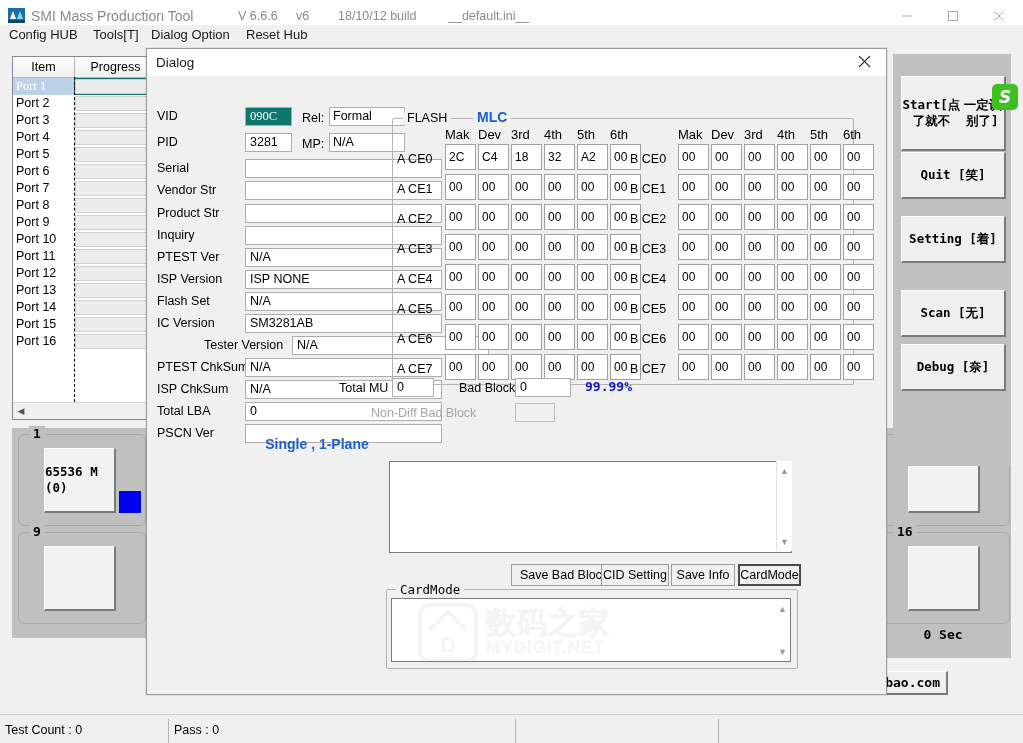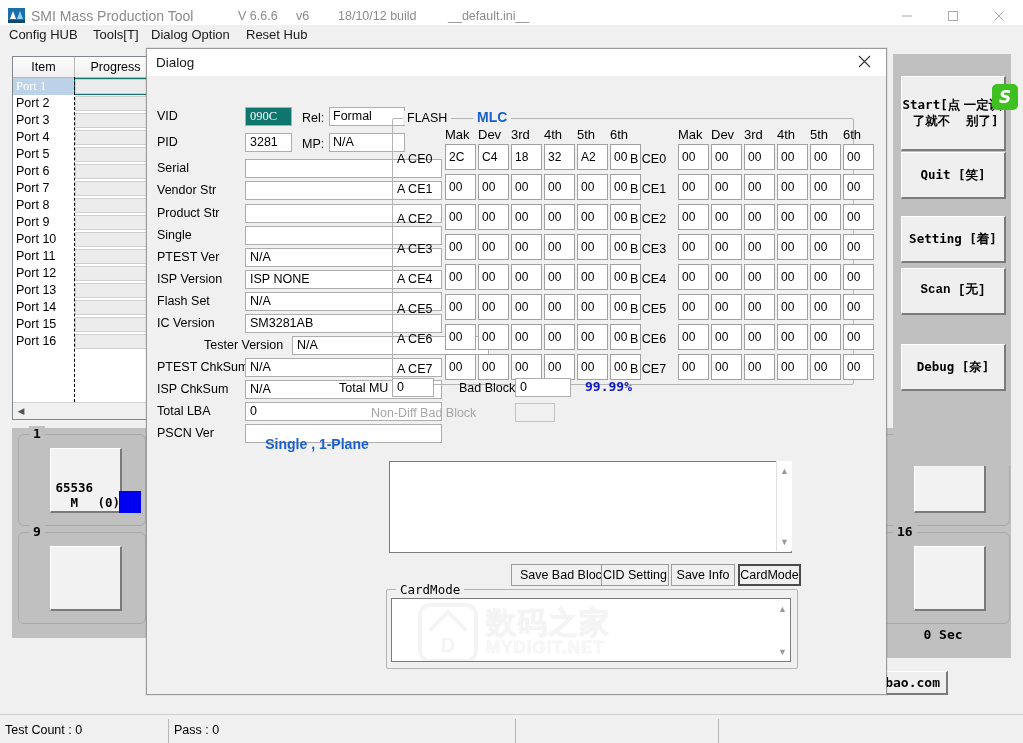--- a/index.html
+++ b/index.html
@@ -55,38 +55,38 @@
   .pl-hscroll .lb{position:absolute;left:0;top:0;width:16px;height:15px;background:#f0f0f0;
                   display:flex;align-items:center;justify-content:center;font-size:9px;color:#555;}
 
   
   .slotcol{position:absolute;}
   .slotbox{position:relative;width:126px;height:90px;border:1px solid #a9a9a9;border-radius:6px;background:#c0c0c0;}
   .slotbox .lbl{position:absolute;left:10px;top:-9px;background:#c0c0c0;padding:0 4px;font-size:13px;font-weight:bold;
                 font-family:"DejaVu Sans Mono", monospace;}
   .slotinner{position:absolute;left:25px;top:13px;width:69px;height:62px;background:#f2f2f2;
              border-top:1px solid #fff;border-left:1px solid #fff;border-right:2px solid #7a7a7a;border-bottom:2px solid #7a7a7a;
-             display:flex;flex-direction:row;align-items:flex-end;justify-content:center;margin-left:6px;}
+             display:flex;flex-direction:column;align-items:flex-start;justify-content:center;}
   .slot-cap{font-family:"DejaVu Sans Mono", monospace;font-size:12.5px;font-weight:bold;line-height:1.25;text-align:center;}
   .slot-led{position:absolute;right:4px;bottom:12px;width:22px;height:22px;background:#0000f0;}
   .leftbg{position:absolute;left:12px;top:382px;width:136px;height:210px;background:#c0c0c0;}
   .rightbg{position:absolute;left:875px;top:382px;width:136px;height:230px;background:#c0c0c0;}
   .sec-text{position:absolute;width:136px;text-align:center;font-family:"DejaVu Sans Mono", monospace;
             font-size:13px;font-weight:bold;}
 
   
   .cmdpanel{position:absolute;left:893px;top:8px;width:118px;height:412px;background:#c0c0c0;}
   .cmdbtn{position:absolute;left:8px;width:102px;background:#efefef;
           border-top:1px solid #fff;border-left:1px solid #fff;border-right:2px solid #7a7a7a;border-bottom:2px solid #7a7a7a;
           display:flex;align-items:center;justify-content:center;text-align:center;
           font-family:"DejaVu Sans Mono", monospace;font-size:12.5px;font-weight:bold;line-height:1.25;}
   #cmd-start{top:22px;height:72px;}
   #cmd-quit{top:98px;height:44px;}
   #cmd-setting{top:162px;height:44px;}
-  #cmd-scan{top:214px;height:44px;font-family:Liberation Mono, monospace;}
+  #cmd-scan{top:236px;height:44px;}
   #cmd-debug{top:290px;height:44px;}
   .ime-badge{position:absolute;left:99px;top:30px;width:26px;height:26px;border-radius:5px;background:#3fc020;
              color:#fff;font-weight:bold;font-size:17px;display:flex;align-items:center;justify-content:center;
              font-style:italic;font-family:"DejaVu Sans", sans-serif;}
 
   
   .taobao{position:absolute;left:717px;top:625px;width:231px;height:24px;background:#efefef;
           border-top:1px solid #fff;border-left:1px solid #fff;border-right:2px solid #7a7a7a;border-bottom:2px solid #7a7a7a;
           font-family:"DejaVu Sans Mono", monospace;font-size:13px;font-weight:bold;
           display:flex;align-items:center;justify-content:flex-end;padding-right:6px;box-sizing:border-box;}
@@ -415,21 +415,21 @@
           </div>
           <div class="frow" style="top: 105px;">
             <span class="flabel">Vendor Str</span>
             <div class="finput wide"></div>
           </div>
           <div class="frow" style="top: 128px;">
             <span class="flabel">Product Str</span>
             <div class="finput wide"></div>
           </div>
           <div class="frow" style="top: 150px;">
-            <span class="flabel">Single</span>
+            <span class="flabel">Inquiry</span>
             <div class="finput wide"></div>
           </div>
           <div class="frow" style="top: 172px;">
             <span class="flabel">PTEST Ver</span>
             <div class="finput wide">N/A</div>
           </div>
           <div class="frow" style="top: 194px;">
             <span class="flabel">ISP Version</span>
             <div class="finput wide">ISP NONE</div>
           </div>

